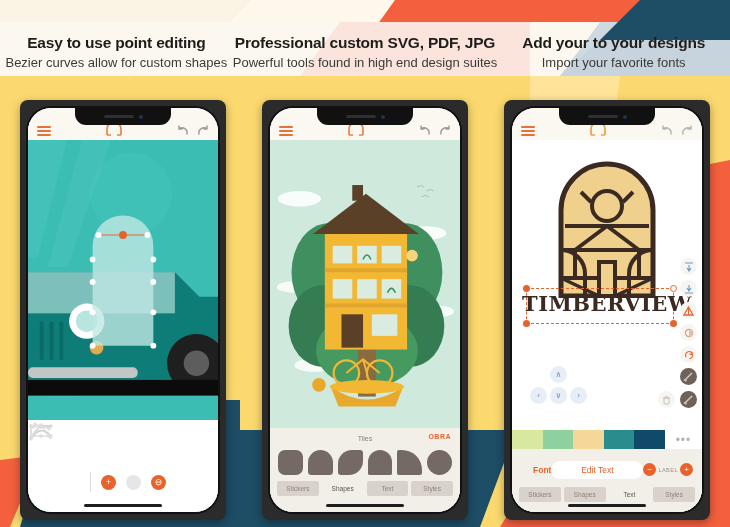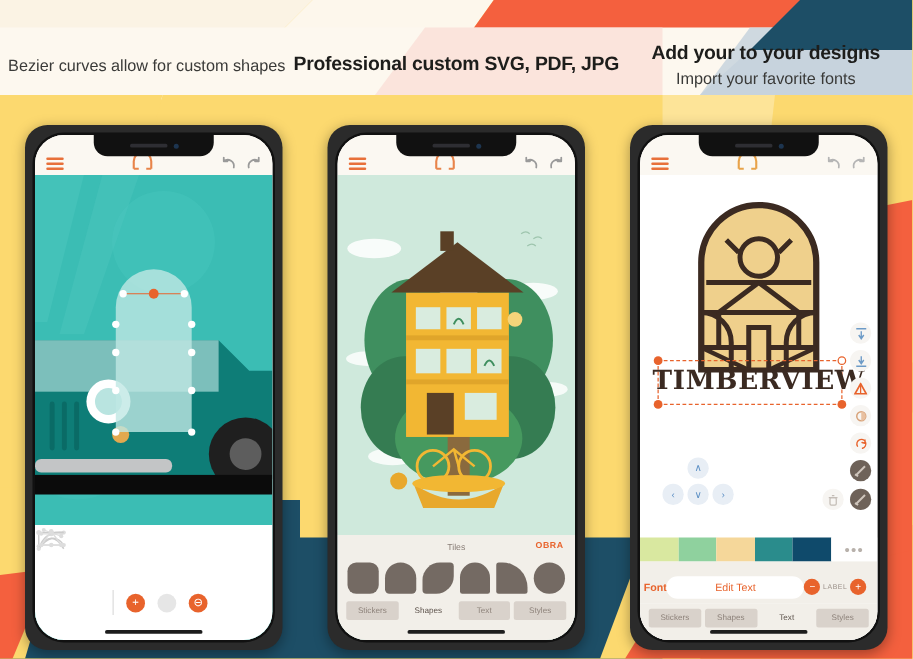--- a/index.html
+++ b/index.html
@@ -25,21 +25,21 @@
   }
   .hdr .h-title {
     font-size:15.5px; font-weight:bold; color:#1d1d1b; letter-spacing:-0.2px;
     white-space:nowrap;
   }
   .hdr .h-sub { font-size:13px; color:#3a3a38; white-space:nowrap; }
 
   
   .phone {
     position:absolute; width:206px; height:420px; top:100px;
-    border-radius:18px; background:#2b2b2b;
+    border-radius:8px; background:#2b2b2b;
     box-shadow:0 3px 10px rgba(0,0,0,.35);
     padding:6px; z-index:5;
   }
   .phone.p1 { left:20px; }
   .phone.p2 { left:262px; }
   .phone.p3 { left:504px; }
   .phone .frame {
     width:100%; height:100%; border-radius:25px; background:#111;
     padding:2px; position:relative;
   }
@@ -167,21 +167,21 @@
   .p3-bottom {
     position:absolute; left:0; right:0; bottom:0; z-index:12;
   }
   .palette { display:flex; height:19px; }
   .palette .pc { flex:1; }
   .palette .more {
     width:37px; background:#fff; display:flex; align-items:center;
     justify-content:center; color:#b8b1ab; font-size:12px; letter-spacing:1px;
   }
   .p3-ctrl {
-    background:#f2efe9; padding:7px 9px 0 3px;
+    background:#f2efe9; padding:7px 9px 0 21px;
     display:flex; align-items:center; height:34px;
   }
   .fontlbl { font-size:8.5px; color:#e8632c; font-weight:bold; }
   .edittext {
     flex:1; height:18px; background:#fff; border-radius:10px;
     display:flex; align-items:center; justify-content:center;
     font-size:8.5px; color:#e8632c; cursor:pointer;
   }
   .stepper { display:flex; align-items:center; gap:2px; }
   .stp {
@@ -227,24 +227,26 @@
       <polygon points="605,470 730,440 730,527 560,527" fill="#f4603e"></polygon>
       <polygon points="640,460 730,440 730,527 600,527" fill="#f08a5d" opacity=".0"></polygon>
       <polygon points="0,460 40,455 10,527 0,527" fill="#f4603e"></polygon>
       <polygon points="680,170 730,160 730,330 700,330" fill="#f4603e"></polygon>
       <polygon points="690,300 730,290 730,440 700,440" fill="#f4603e"></polygon>
     </svg>
   </div>
 
   <div class="header-band">
     <div class="hdr">
+      <div class="h-title">Easy to use point editing</div>
       <div class="h-sub">Bezier curves allow for custom shapes</div>
     </div>
     <div class="hdr">
       <div class="h-title">Professional custom SVG, PDF, JPG</div>
+      <div class="h-sub">Powerful tools found in high end design suites</div>
     </div>
     <div class="hdr">
       <div class="h-title">Add your to your designs</div>
       <div class="h-sub">Import your favorite fonts</div>
     </div>
   </div>
 
   <div class="phone p1">
     <div class="frame">
       <div class="screen">

